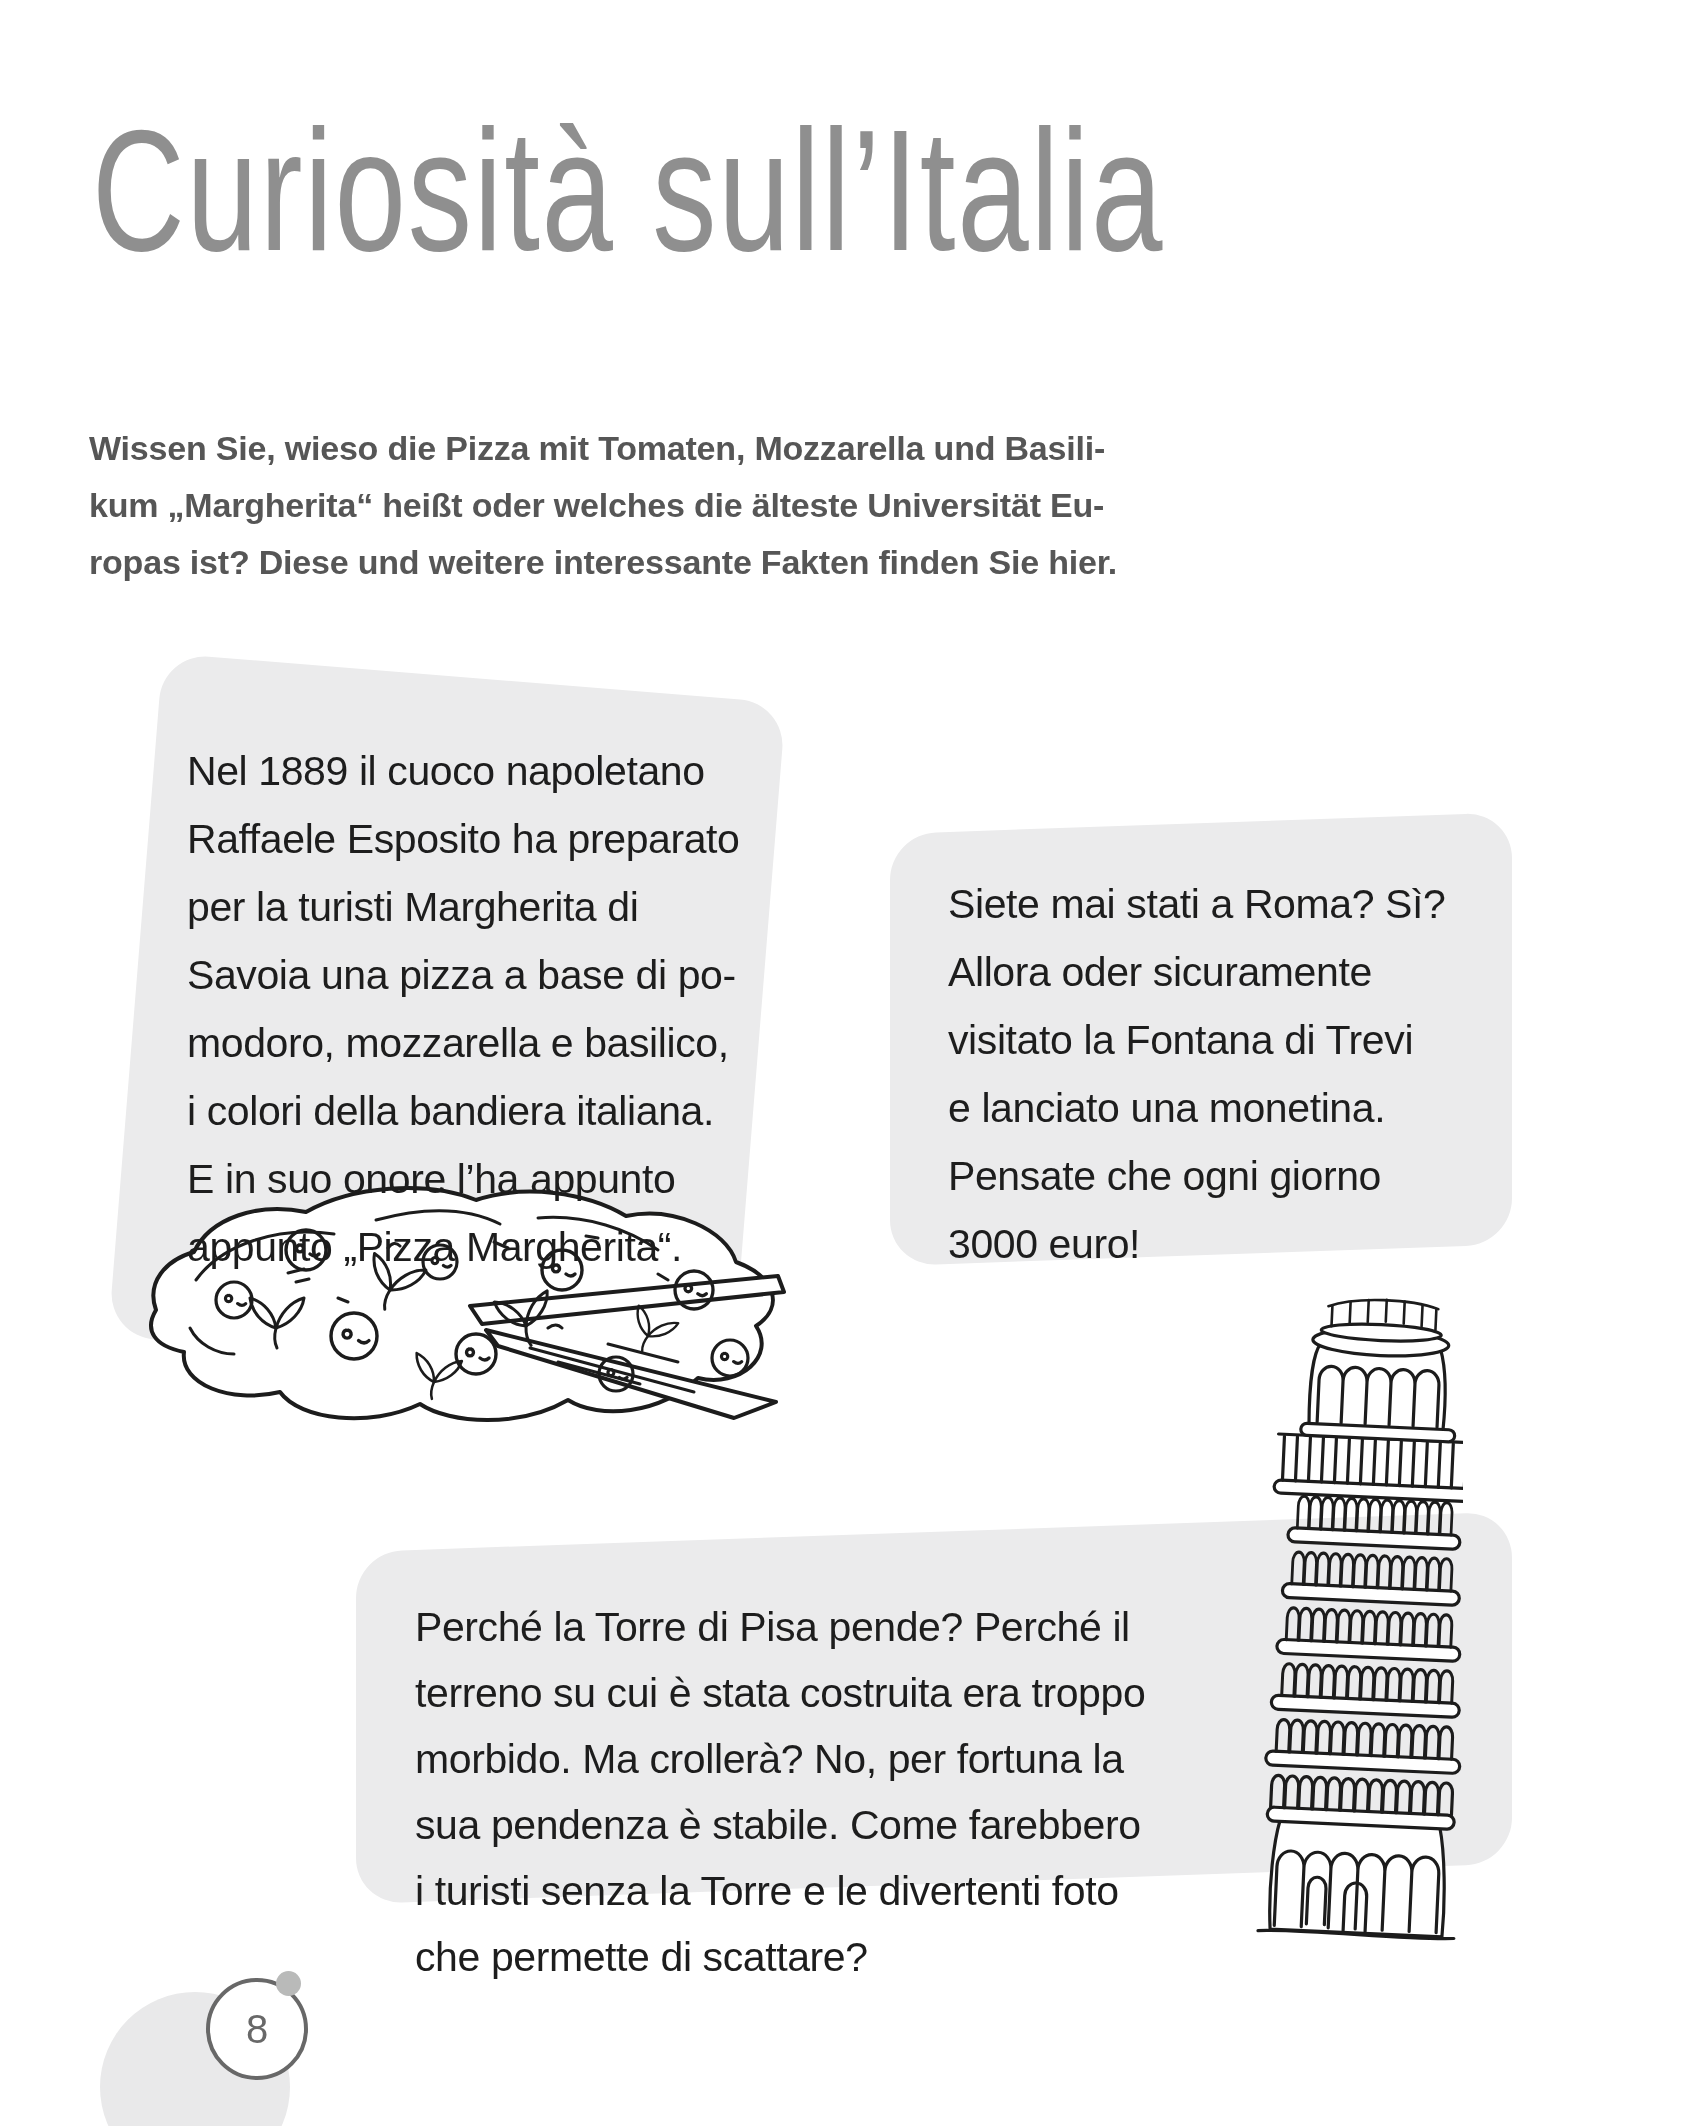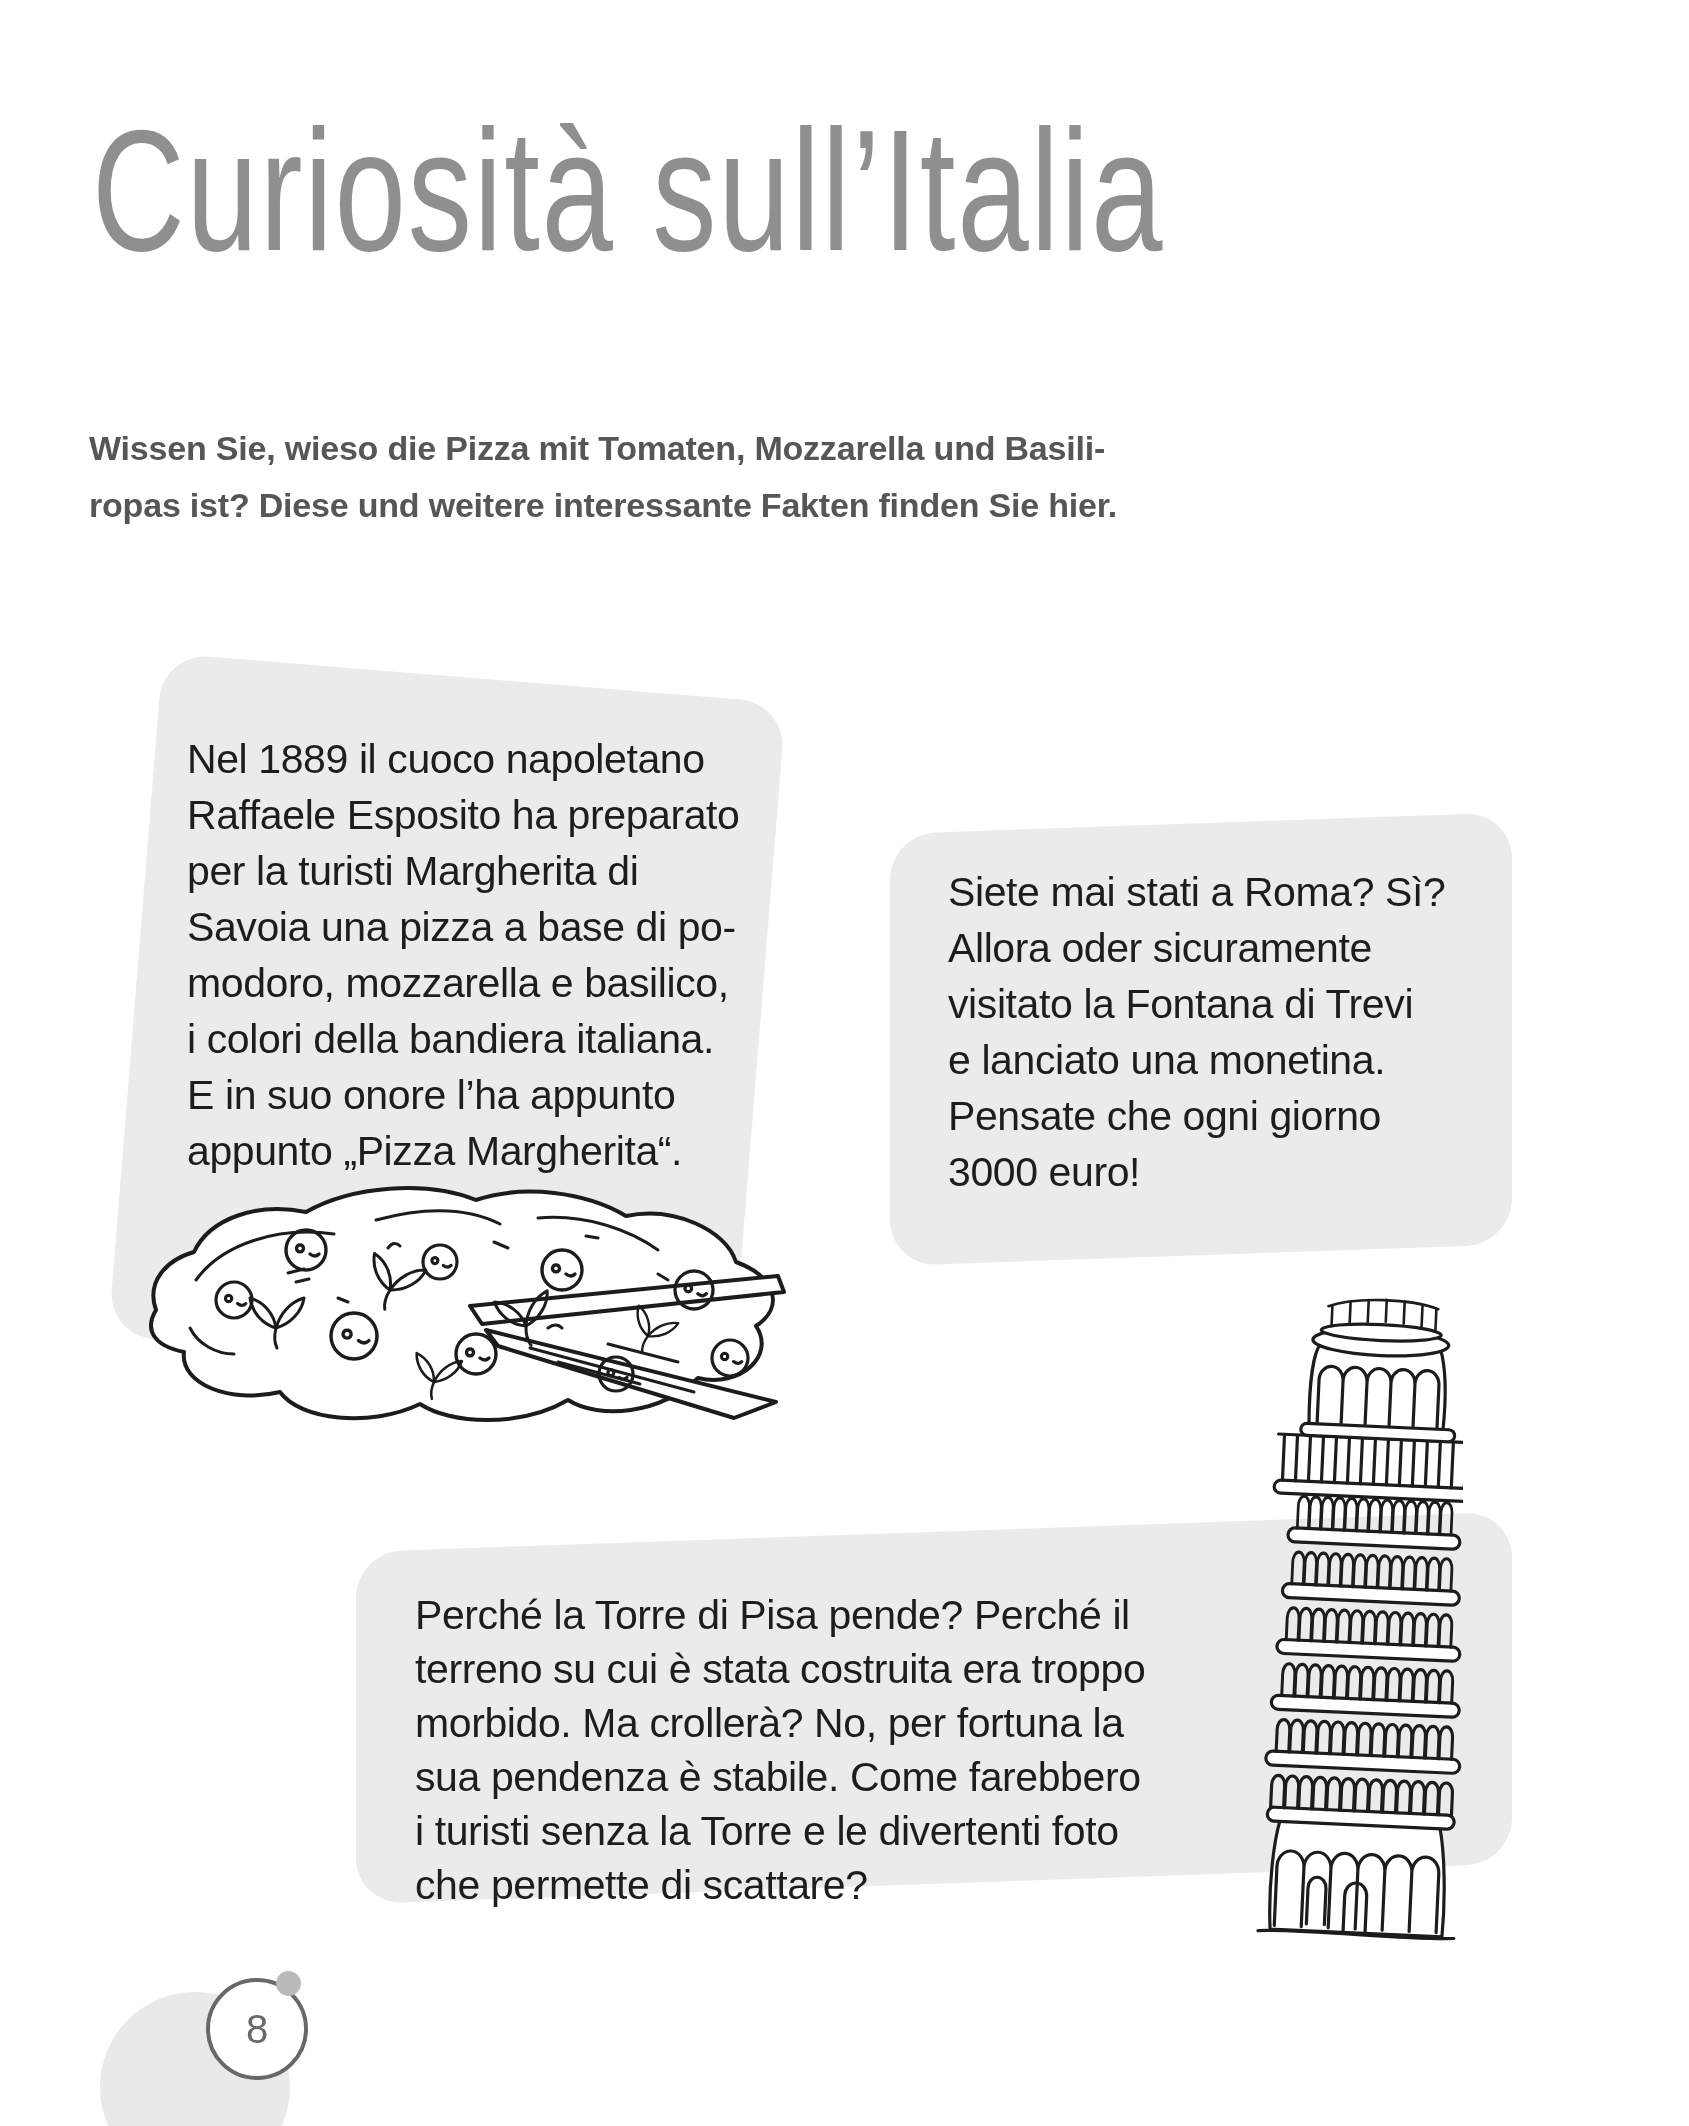--- a/index.html
+++ b/index.html
@@ -54,21 +54,21 @@
     transform-origin:0 0;
   }
 
   .card-text{
     color:#1d1d1d;
     font-size:41px;
     font-weight:300;
     letter-spacing:-0.4px;
     z-index:3;
   }
-  .card-text div{white-space:nowrap;}
+  .card-text div{white-space:nowrap;margin-top:12px;}
   .t1{left:187px;top:731px;line-height:56px;}
   .t2{left:948px;top:864px;line-height:56px;}
   .t3{left:415px;top:1588px;line-height:54px;}
 
   .sketch{z-index:2;}
   .pizza-sketch{left:138px;top:1178px;}
   .tower-sketch{left:1248px;top:1278px;}
 
   
   .corner-blob{
@@ -92,20 +92,21 @@
     z-index:3;
   }
 </style>
 </head>
 <body>
 
 <div class="abs page-title">Curiosità sull’Italia</div>
 
 <div class="abs intro">
   <div>Wissen Sie, wieso die Pizza mit Tomaten, Mozzarella und Basili-</div>
+  <div>kum „Margherita“ heißt oder welches die älteste Universität Eu-</div>
   <div>ropas ist? Diese und weitere interessante Fakten finden Sie hier.</div>
 </div>
 
 <div class="abs card card-1"></div>
 <div class="abs card card-2"></div>
 <div class="abs card card-3"></div>
 
 <div class="abs card-text t1">
   <div>Nel 1889 il cuoco napoletano</div>
   <div>Raffaele Esposito ha preparato</div>

